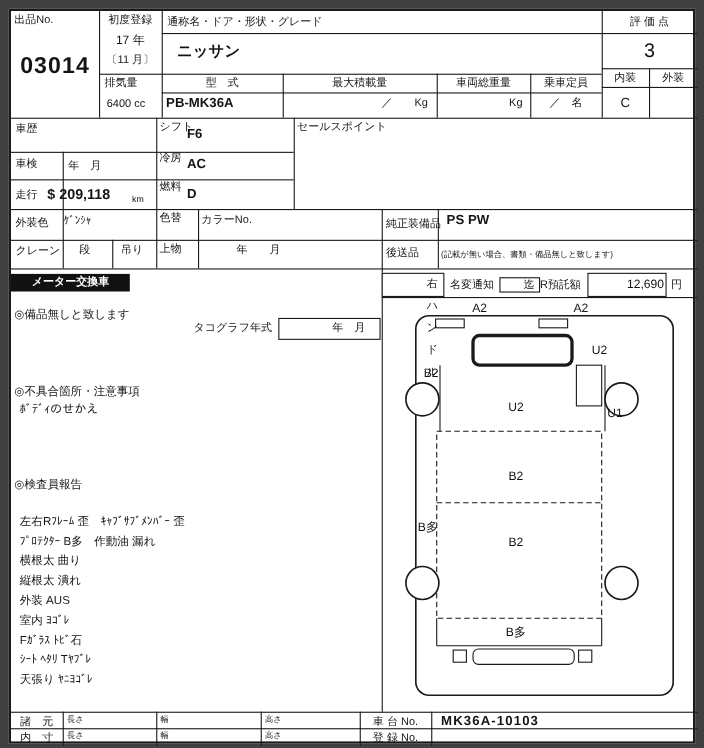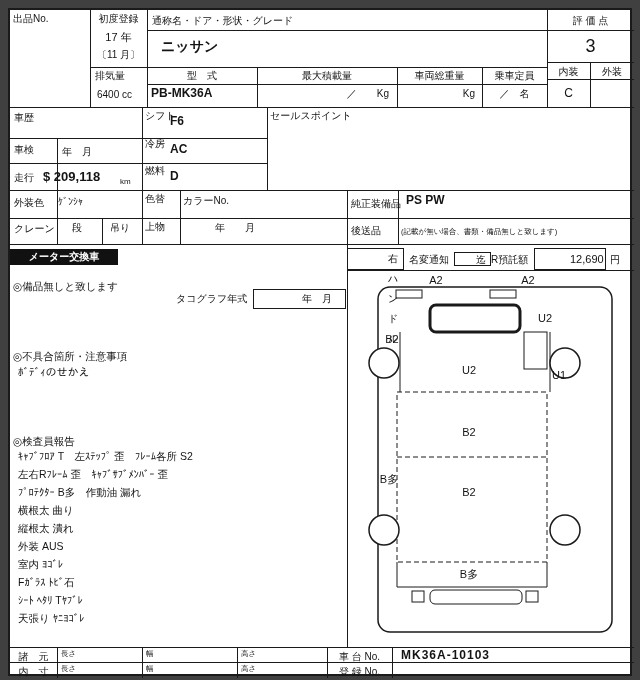--- a/index.html
+++ b/index.html
@@ -57,20 +57,21 @@
   <div class="vl" style="left:170px;top:180px;height:54px"></div>
   <div class="vl" style="left:388px;top:180px;height:54px"></div>
   <div class="vl" style="left:337px;top:180px;height:457px"></div>
   <div class="vl" style="left:47px;top:637px;height:31px"></div>
   <div class="vl" style="left:132px;top:637px;height:31px"></div>
   <div class="vl" style="left:227px;top:637px;height:31px"></div>
   <div class="vl" style="left:317px;top:637px;height:31px"></div>
   <div class="vl" style="left:382px;top:637px;height:31px"></div>
 
   <div class="t s10" style="left:3px;top:3px">出品No.</div>
+  <div class="t s21 b ctr ls1" style="left:0;top:38px;width:80px">03014</div>
   <div class="t s9 ctr" style="left:80px;top:3px;width:57px">初度登録</div>
   <div class="t s11 ctr" style="left:80px;top:21px;width:57px">17 年</div>
   <div class="t s10 ctr" style="left:80px;top:39px;width:57px">〔11 月〕</div>
   <div class="t s9" style="left:142px;top:5px">通称名・ドア・形状・グレード</div>
   <div class="t s14 b" style="left:151px;top:28px">ニッサン</div>
   <div class="t s10 ctr" style="left:537px;top:5px;width:87px">評 価 点</div>
   <div class="t s18 ctr" style="left:537px;top:26px;width:87px">3</div>
   <div class="t s9 ctr" style="left:537px;top:56px;width:43px">内装</div>
   <div class="t s9 ctr" style="left:580px;top:56px;width:44px">外装</div>
   <div class="t s12 ctr" style="left:537px;top:77px;width:43px">C</div>
@@ -123,21 +124,20 @@
   <div class="t s9" style="left:481px;top:244px">R預託額</div>
   <div class="box s11 rgt" style="left:524px;top:238px;width:72px;height:22px;line-height:20px;padding-right:4px">12,690</div>
   <div class="t s10" style="left:600px;top:244px">円</div>
 
   <div class="t s10h" style="left:3px;top:270px">◎備品無しと致します</div>
   <div class="t s9" style="left:166px;top:283px">タコグラフ年式</div>
   <div class="box s10 ctr" style="left:243px;top:279px;width:93px;height:20px;line-height:18px">年　月</div>
   <div class="t s10h" style="left:3px;top:340px">◎不具合箇所・注意事項</div>
   <div class="t s11" style="left:8px;top:356px">ﾎﾞﾃﾞｨのせかえ</div>
   <div class="t s10h" style="left:3px;top:425px">◎検査員報告</div>
-  <div class="t s10h" style="left:8px;top:440px">ｷｬﾌﾞﾌﾛｱ T　左ｽﾃｯﾌﾟ 歪　ﾌﾚｰﾑ各所 S2</div>
   <div class="t s10h" style="left:8px;top:458px">左右Rﾌﾚｰﾑ 歪　ｷｬﾌﾞｻﾌﾞﾒﾝﾊﾞｰ 歪</div>
   <div class="t s10h" style="left:8px;top:476px">ﾌﾟﾛﾃｸﾀｰ B多　作動油 漏れ</div>
   <div class="t s10h" style="left:8px;top:494px">横根太 曲り</div>
   <div class="t s10h" style="left:8px;top:512px">縦根太 潰れ</div>
   <div class="t s10h" style="left:8px;top:530px">外装 AUS</div>
   <div class="t s10h" style="left:8px;top:548px">室内 ﾖｺﾞﾚ</div>
   <div class="t s10h" style="left:8px;top:566px">Fｶﾞﾗｽ ﾄﾋﾞ石</div>
   <div class="t s10h" style="left:8px;top:584px">ｼｰﾄ ﾍﾀﾘ Tﾔﾌﾞﾚ</div>
   <div class="t s10h" style="left:8px;top:602px">天張り ﾔﾆﾖｺﾞﾚ</div>
 

